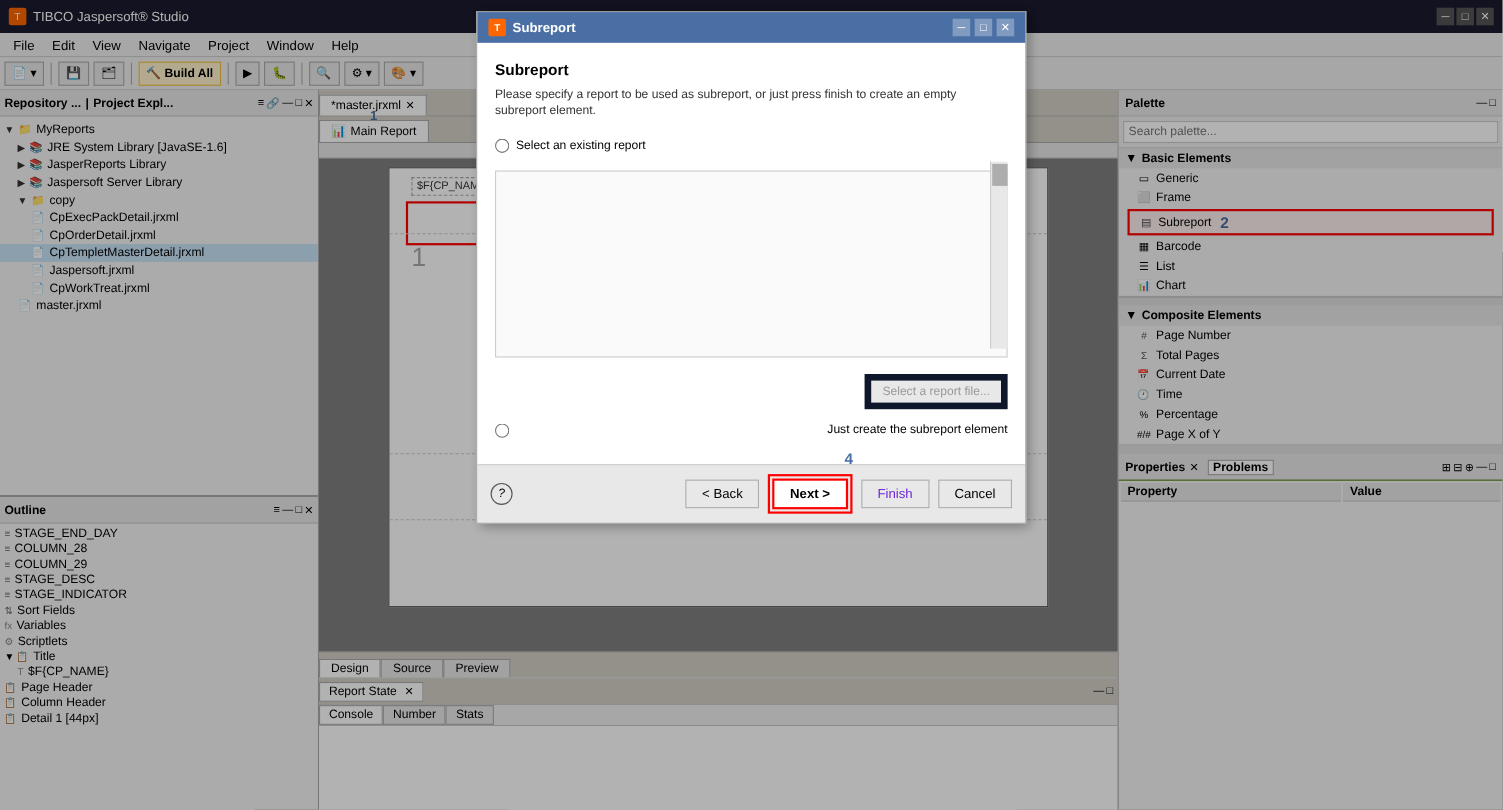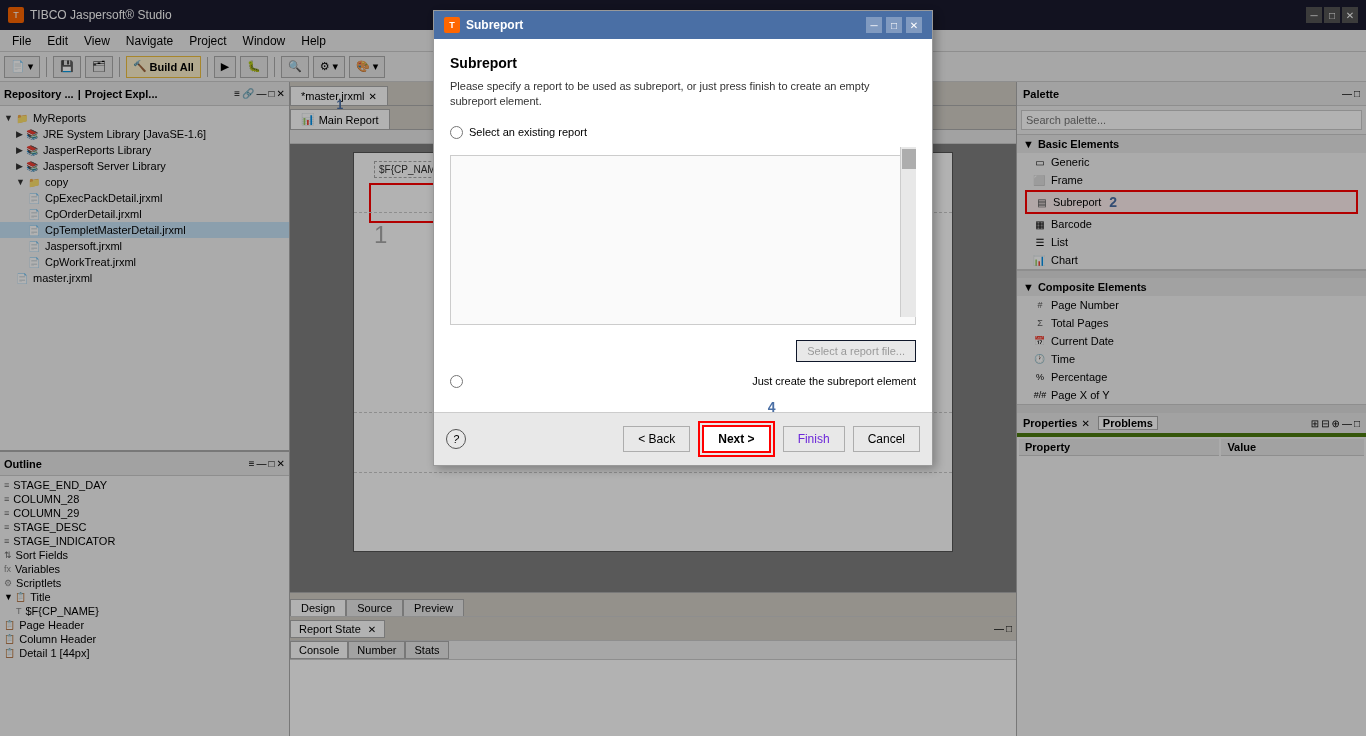--- a/index.html
+++ b/index.html
@@ -83,21 +83,21 @@
     .dialog-titlebar { background: #4a6fa5; color: white; padding: 6px 10px; display: flex; align-items: center; font-size: 12px; font-weight: bold; }
     .dialog-titlebar-icon { width: 16px; height: 16px; margin-right: 6px; background: #ff6600; border-radius: 2px; display: flex; align-items: center; justify-content: center; font-size: 9px; color: white; }
     .dialog-titlebar-controls { margin-left: auto; display: flex; gap: 4px; }
     .dialog-titlebar-btn { width: 16px; height: 16px; background: rgba(255,255,255,0.3); border: none; color: white; cursor: pointer; font-size: 10px; display: flex; align-items: center; justify-content: center; }
     .dialog-body { padding: 16px; background: white; }
     .dialog-title { font-size: 14px; font-weight: bold; margin-bottom: 8px; }
     .dialog-desc { font-size: 11px; margin-bottom: 16px; color: #333; line-height: 1.4; }
     .dialog-option { display: flex; align-items: center; gap: 6px; margin-bottom: 8px; font-size: 11px; }
     .dialog-option input[type=radio] { cursor: pointer; }
     .dialog-textarea { width: 100%; height: 170px; border: 1px solid #ccc; margin: 8px 0; resize: none; font-size: 11px; padding: 4px; background: #fafafa; }
-    .dialog-select-btn { float: right; padding: 4px 10px; background: #e8e8e8; border: 1px solid #0f172a; font-size: 11px; cursor: pointer; margin-top: 4px; color: #999; }
+    .dialog-select-btn { float: right; padding: 4px 10px; background: #e8e8e8; border: 6px solid #0f172a; font-size: 11px; cursor: pointer; margin-top: 4px; color: #999; }
     .dialog-footer { background: #e8e8e8; padding: 8px 12px; display: flex; align-items: center; gap: 8px; border-top: 1px solid #ccc; }
     .dialog-btn { padding: 5px 14px; background: #e8e8e8; border: 1px solid #adadad; font-size: 12px; cursor: pointer; }
     .dialog-btn.primary { background: #fff; border: 2px solid red; font-weight: bold; }
     .dialog-btn:disabled { color: #6d28d9; cursor: not-allowed; }
     .help-icon { width: 20px; height: 20px; border-radius: 50%; border: 1px solid #555; display: flex; align-items: center; justify-content: center; font-size: 11px; cursor: pointer; font-style: italic; }
     
     
     ::-webkit-scrollbar { width: 8px; height: 8px; }
     ::-webkit-scrollbar-track { background: #e8e8e8; }
     ::-webkit-scrollbar-thumb { background: #adadad; }
@@ -442,21 +442,21 @@
       </div>
       <div class="palette-item">
         <span class="palette-icon" style="font-size:9px;">#/#</span>
         <span>Page X of Y</span>
       </div>
     </div>
 
     <div style="height:8px; background:#e0e0e0;"></div>
 
     <div class="properties-panel">
-      <div style="display:flex; align-items:center; background:#e8e8e8; border-bottom:4px solid #4d7c0f; height:24px; padding:0 6px;">
+      <div style="display:flex; align-items:center; background:#e8e8e8; border-bottom:1px solid #4d7c0f; height:24px; padding:0 6px;">
         <span style="font-size:11px; font-weight:bold;">Properties</span>
         <span style="margin-left:4px; font-size:10px; cursor:pointer;">✕</span>
         <span style="margin:0 8px; font-size:11px; font-weight:bold; border:1px solid #adadad; padding:0 4px; background:white; cursor:pointer;">Problems</span>
         <div style="margin-left:auto; display:flex; gap:2px;">
           <button style="border:none; background:none; cursor:pointer; font-size:10px;">⊞</button>
           <button style="border:none; background:none; cursor:pointer; font-size:10px;">⊟</button>
           <button style="border:none; background:none; cursor:pointer; font-size:10px;">⊕</button>
           <button style="border:none; background:none; cursor:pointer; font-size:10px;">—</button>
           <button style="border:none; background:none; cursor:pointer; font-size:10px;">□</button>
         </div>

